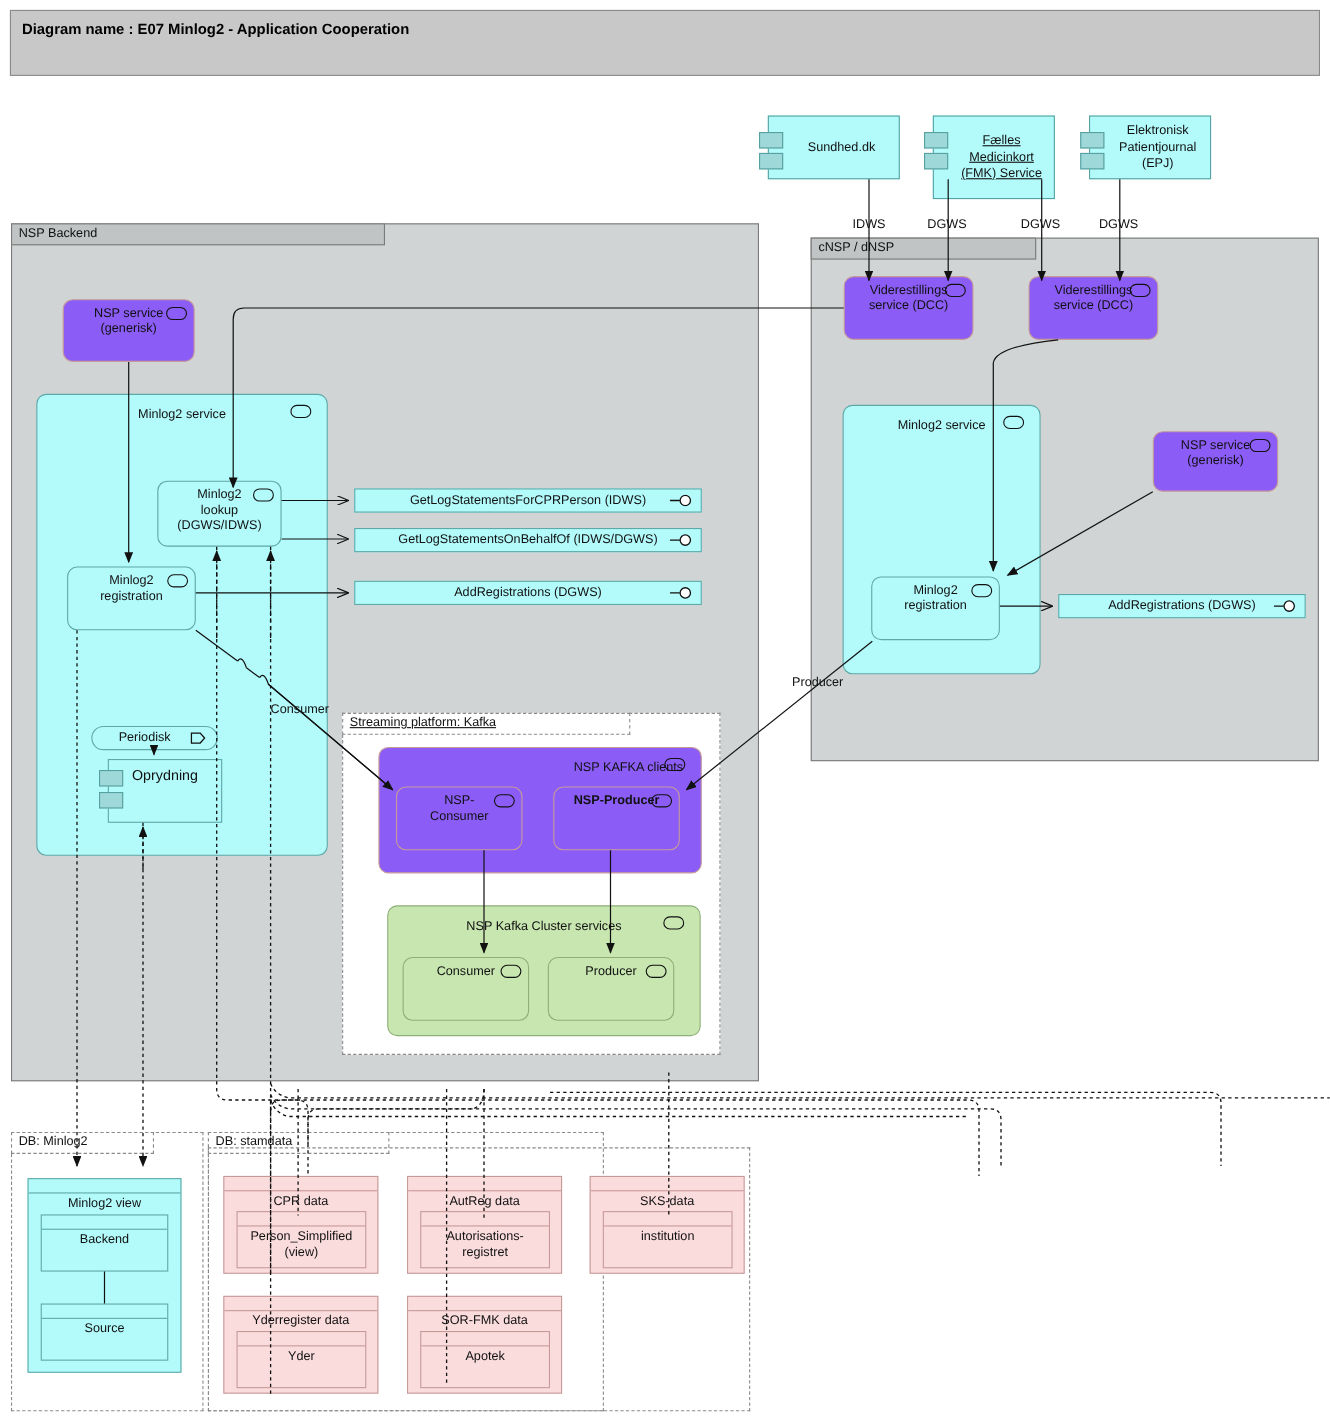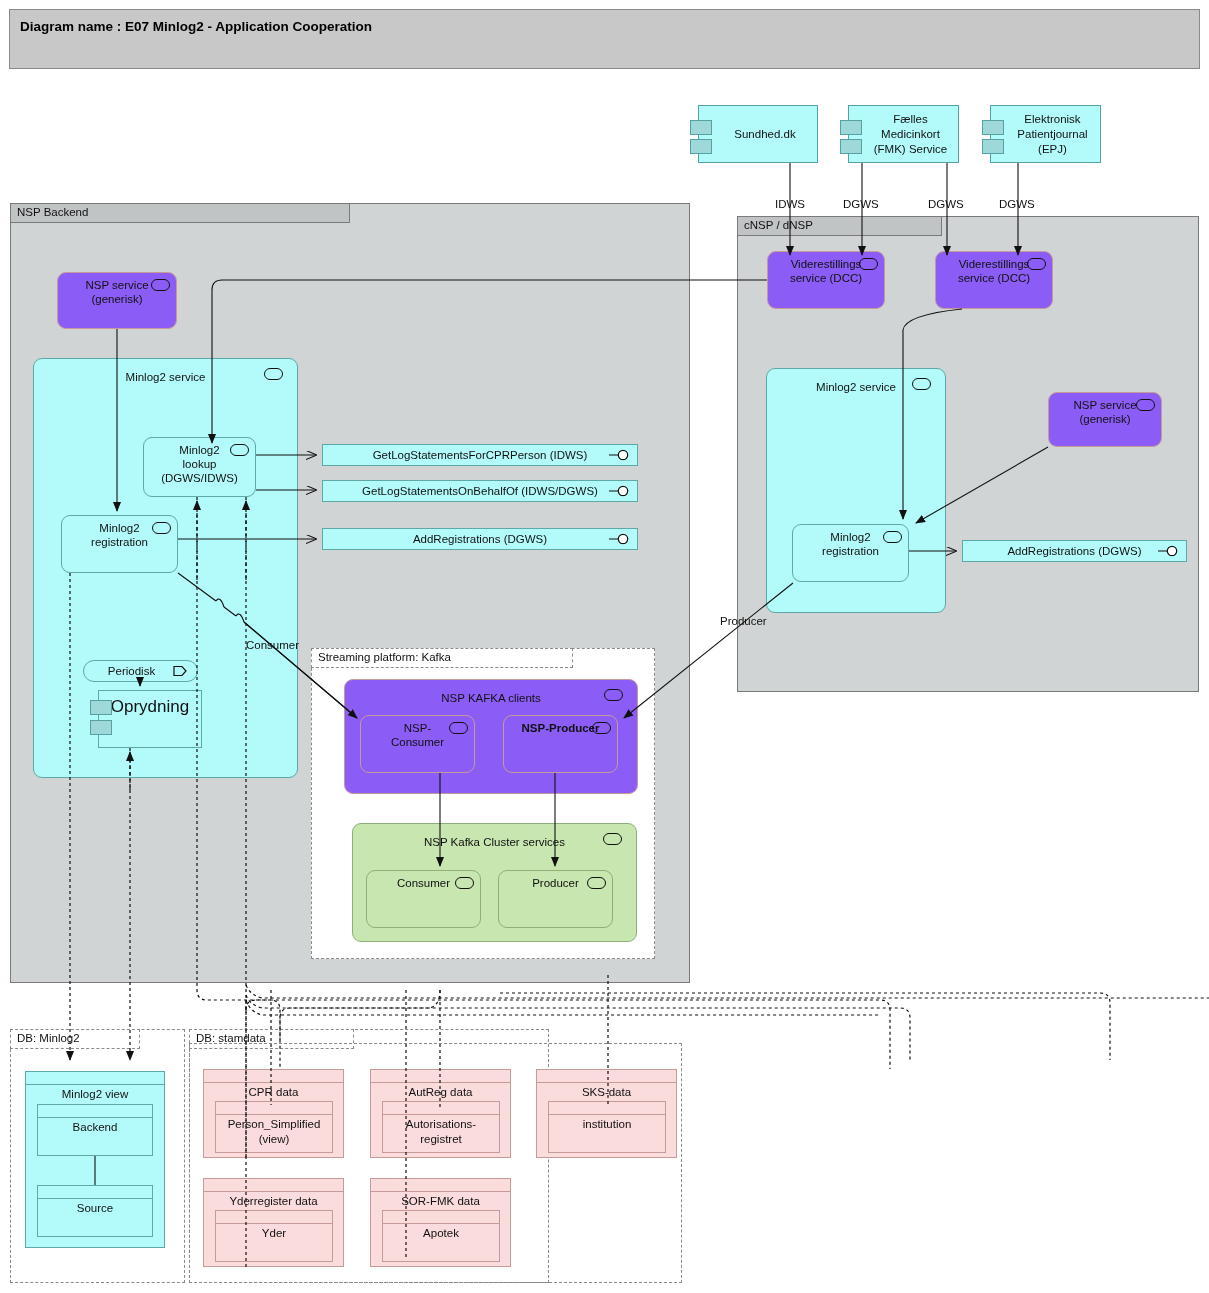--- a/index.html
+++ b/index.html
@@ -76,21 +76,21 @@
   .event{
     background:#b3fbfb;border:1px solid #5fa8a8;border-radius:22px;
     font-size:11.5px;color:#111;
     display:flex;align-items:center;justify-content:center;
   }
   .event .evicon{position:absolute;right:10px;top:50%;transform:translateY(-50%);}
 
   
   .plainbox{
     background:#b3fbfb;border:1px solid #5fa8a8;
-    font-size:17px;color:#111;text-align:center;padding-top:6px;
+    font-size:13px;color:#111;text-align:center;padding-top:6px;
   }
   .plainbox .tab{
     position:absolute;left:-9px;width:20px;height:13px;
     background:#9fd8d8;border:1px solid #56a1a1;
   }
 
   
   .dataobj{border:1px solid #6f8a8a;font-size:11.5px;color:#111;text-align:center;}
   .dataobj .hdr{position:absolute;left:0;right:0;top:0;height:12px;border-bottom:1px solid #6f8a8a;}
   .dataobj .txt{position:absolute;left:0;right:0;top:15px;line-height:15px;padding:0 4px;}
@@ -115,39 +115,39 @@
 
   <div class="abs group" style="left:10px;top:203px;width:680px;height:780px;">
     <div class="group-tab" style="width:340px;">NSP Backend</div>
   </div>
 
   <div class="abs group" style="left:737px;top:216px;width:462px;height:476px;">
     <div class="group-tab" style="width:205px;">cNSP / dNSP</div>
   </div>
 
   <div class="abs group-dashed" style="left:311px;top:648px;width:344px;height:311px;background:#ffffff;">
-    <div class="group-tab" style="width:262px;">Streaming platform: Kafka</div>
+    <div class="group-tab" style="width:262px;text-decoration:underline;">Streaming platform: Kafka</div>
   </div>
 
   <div class="abs group-dashed" style="left:10px;top:1029px;width:175px;height:254px;">
     <div class="group-tab" style="width:130px;">DB: Minlog2</div>
   </div>
 
   <div class="abs group-dashed" style="left:189px;top:1029px;width:360px;height:254px;">
     <div class="group-tab" style="width:165px;">DB: stamdata</div>
   </div>
   <div class="abs group-dashed" style="left:189px;top:1043px;width:493px;height:240px;"></div>
 
   <div class="abs umlcomp" style="left:698px;top:105px;width:120px;height:58px;">
     <span class="tab t1"></span>
     <span class="tab t2"></span>
     <span style="white-space:pre-line;">Sundhed.dk</span>
   </div>
 
-  <div class="abs umlcomp" style="left:848px;top:105px;width:111px;height:58px;">
+  <div class="abs umlcomp" style="left:848px;top:105px;width:111px;height:76px;text-decoration:underline;">
     <span class="tab t1"></span>
     <span class="tab t2"></span>
     <span style="white-space:pre-line;">Fælles
 Medicinkort
 (FMK) Service</span>
   </div>
 
   <div class="abs umlcomp" style="left:990px;top:105px;width:111px;height:58px;">
     <span class="tab t1"></span>
     <span class="tab t2"></span>
@@ -254,21 +254,21 @@
   <div class="abs iface" style="left:962px;top:540px;width:225px;height:22px;">
     <span>AddRegistrations  (DGWS)</span>
     <svg class="lolli" viewBox="0 0 22 11">
       <line x1="0" y1="5.5" x2="9" y2="5.5" stroke="#111" stroke-width="1.2"></line>
       <circle cx="14" cy="5.5" r="4.7" fill="#fff" stroke="#111" stroke-width="1.2"></circle>
     </svg>
   </div>
 
   <div class="abs node pink" style="left:344px;top:679px;width:294px;height:115px;">
     <span class="comp-icon" style="right:14px;top:9px;"></span>
-    <span class="lbl" style="padding-top:6px;">NSP KAFKA clients</span>
+    <span class="lbl" style="padding-top:6px;text-align:right;">NSP KAFKA clients</span>
   </div>
 
   <div class="abs node pink" style="left:360px;top:715px;width:115px;height:58px;">
     <span class="comp-icon"></span>
     <span class="lbl" style="padding:0 6px;white-space:pre-line;">NSP-
 Consumer</span>
   </div>
 
   <div class="abs node pink" style="left:503px;top:715px;width:115px;height:58px;">
     <span class="comp-icon"></span>

